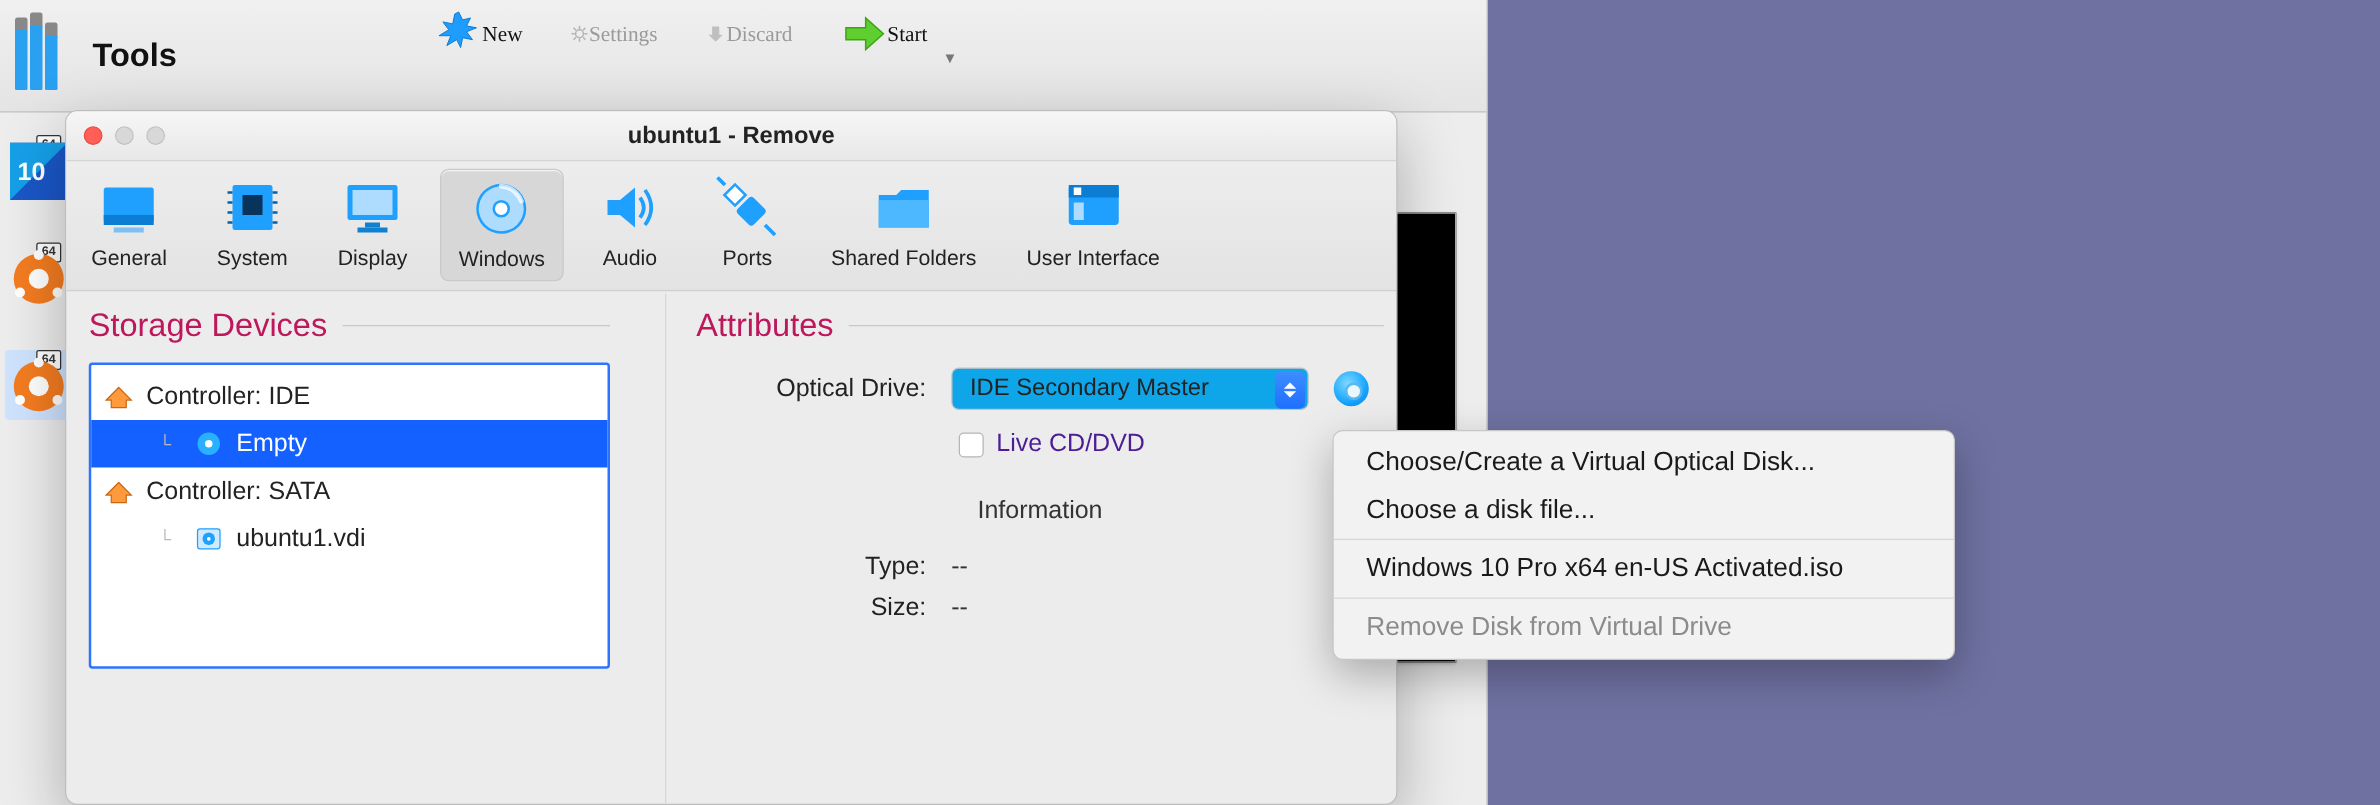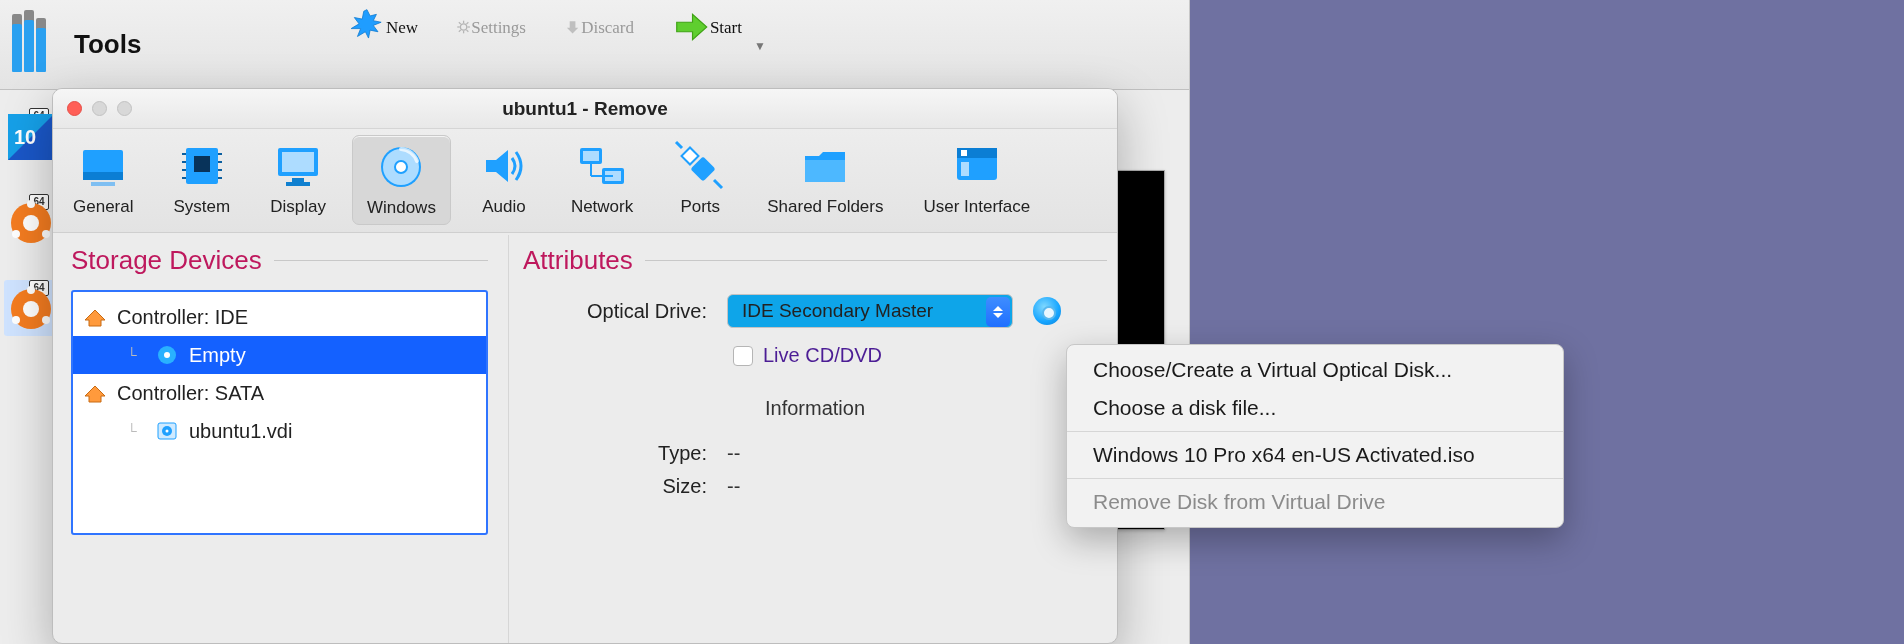--- a/index.html
+++ b/index.html
@@ -63,21 +63,21 @@
   .tab { display:flex; flex-direction:column; align-items:center; padding:4px 14px 6px; border-radius:7px; cursor:default; }
   .tab.selected { background:#d7d7d7; border:1px solid #c9c9c9; box-shadow:inset 0 1px 0 #f4f4f4; }
   .tab .ico { width:54px; height:54px; display:flex; align-items:center; justify-content:center; }
   .tab svg { width:52px; height:52px; }
   .tab .tl { font-size:17px; color:#222; margin-top:4px; font-weight:400; }
 
   .body { position:absolute; left:0; right:0; top:146px; bottom:0; display:flex; }
 
   
   .panel-left { width:455px; padding:10px 20px 0 18px; }
-  .panel-right { flex:1; padding:10px 10px 0 14px; border-left:1px solid #d6d6d6; }
+  .panel-right { flex:1; padding:10px 10px 0 24px; border-left:1px solid #d6d6d6;margin-left:24px; }
 
   .section-head { font-size:26px; color:#be185d; display:flex; align-items:center; gap:12px; margin-bottom:14px; }
   .section-head .line { flex:1; height:1px; background:#c8c8c8; }
 
   .tree { border:2px solid #2f74ff; border-radius:3px; background:#fff; height:245px; padding:6px 0; font-size:20px; color:#222; }
   .tree-row { display:flex; align-items:center; height:38px; padding:0 10px; gap:10px; }
   .tree-row.sel { background:#1461ff; color:#fff; }
   .tree-row .indent { width:26px; display:inline-block; }
   .tree-row .branch { color:#bbb; font-size:14px; width:26px; text-align:center; }
   .tree-row svg{ width:24px; height:22px; flex:none; }
@@ -280,33 +280,20 @@
             <path d="M8 20 L18 20 L30 10 L30 42 L18 32 L8 32 Z" fill="#1fa0ff"></path>
             <path d="M34 18 Q40 26 34 34" fill="none" stroke="#1fa0ff" stroke-width="3"></path>
             <path d="M38 12 Q48 26 38 40" fill="none" stroke="#1fa0ff" stroke-width="3"></path>
           </svg>
         </div>
       <span class="tl">Audio</span>
     </div>
     <div class="tab">
       <div class="ico">
           <svg viewBox="0 0 52 52">
-            <rect x="4" y="8" width="22" height="16" rx="2" fill="#1fa0ff"></rect>
-            <rect x="26" y="28" width="22" height="16" rx="2" fill="#1fa0ff"></rect>
-            <rect x="7" y="11" width="16" height="10" fill="#addcff"></rect>
-            <rect x="29" y="31" width="16" height="10" fill="#addcff"></rect>
-            <line x1="15" y1="24" x2="15" y2="36" stroke="#1fa0ff" stroke-width="2"></line>
-            <line x1="15" y1="36" x2="37" y2="36" stroke="#1fa0ff" stroke-width="2"></line>
-          </svg>
-        </div>
-      <span class="tl">Network</span>
-    </div>
-    <div class="tab">
-      <div class="ico">
-          <svg viewBox="0 0 52 52">
             <rect x="20" y="20" width="18" height="18" rx="3" fill="#1fa0ff" transform="rotate(45 29 29)"></rect>
             <rect x="10" y="10" width="12" height="12" fill="#fff" stroke="#1fa0ff" stroke-width="2" transform="rotate(45 16 16)"></rect>
             <line x1="8" y1="8" x2="2" y2="2" stroke="#1fa0ff" stroke-width="3"></line>
             <line x1="40" y1="40" x2="48" y2="48" stroke="#1fa0ff" stroke-width="3"></line>
           </svg>
         </div>
       <span class="tl">Ports</span>
     </div>
     <div class="tab">
       <div class="ico">

